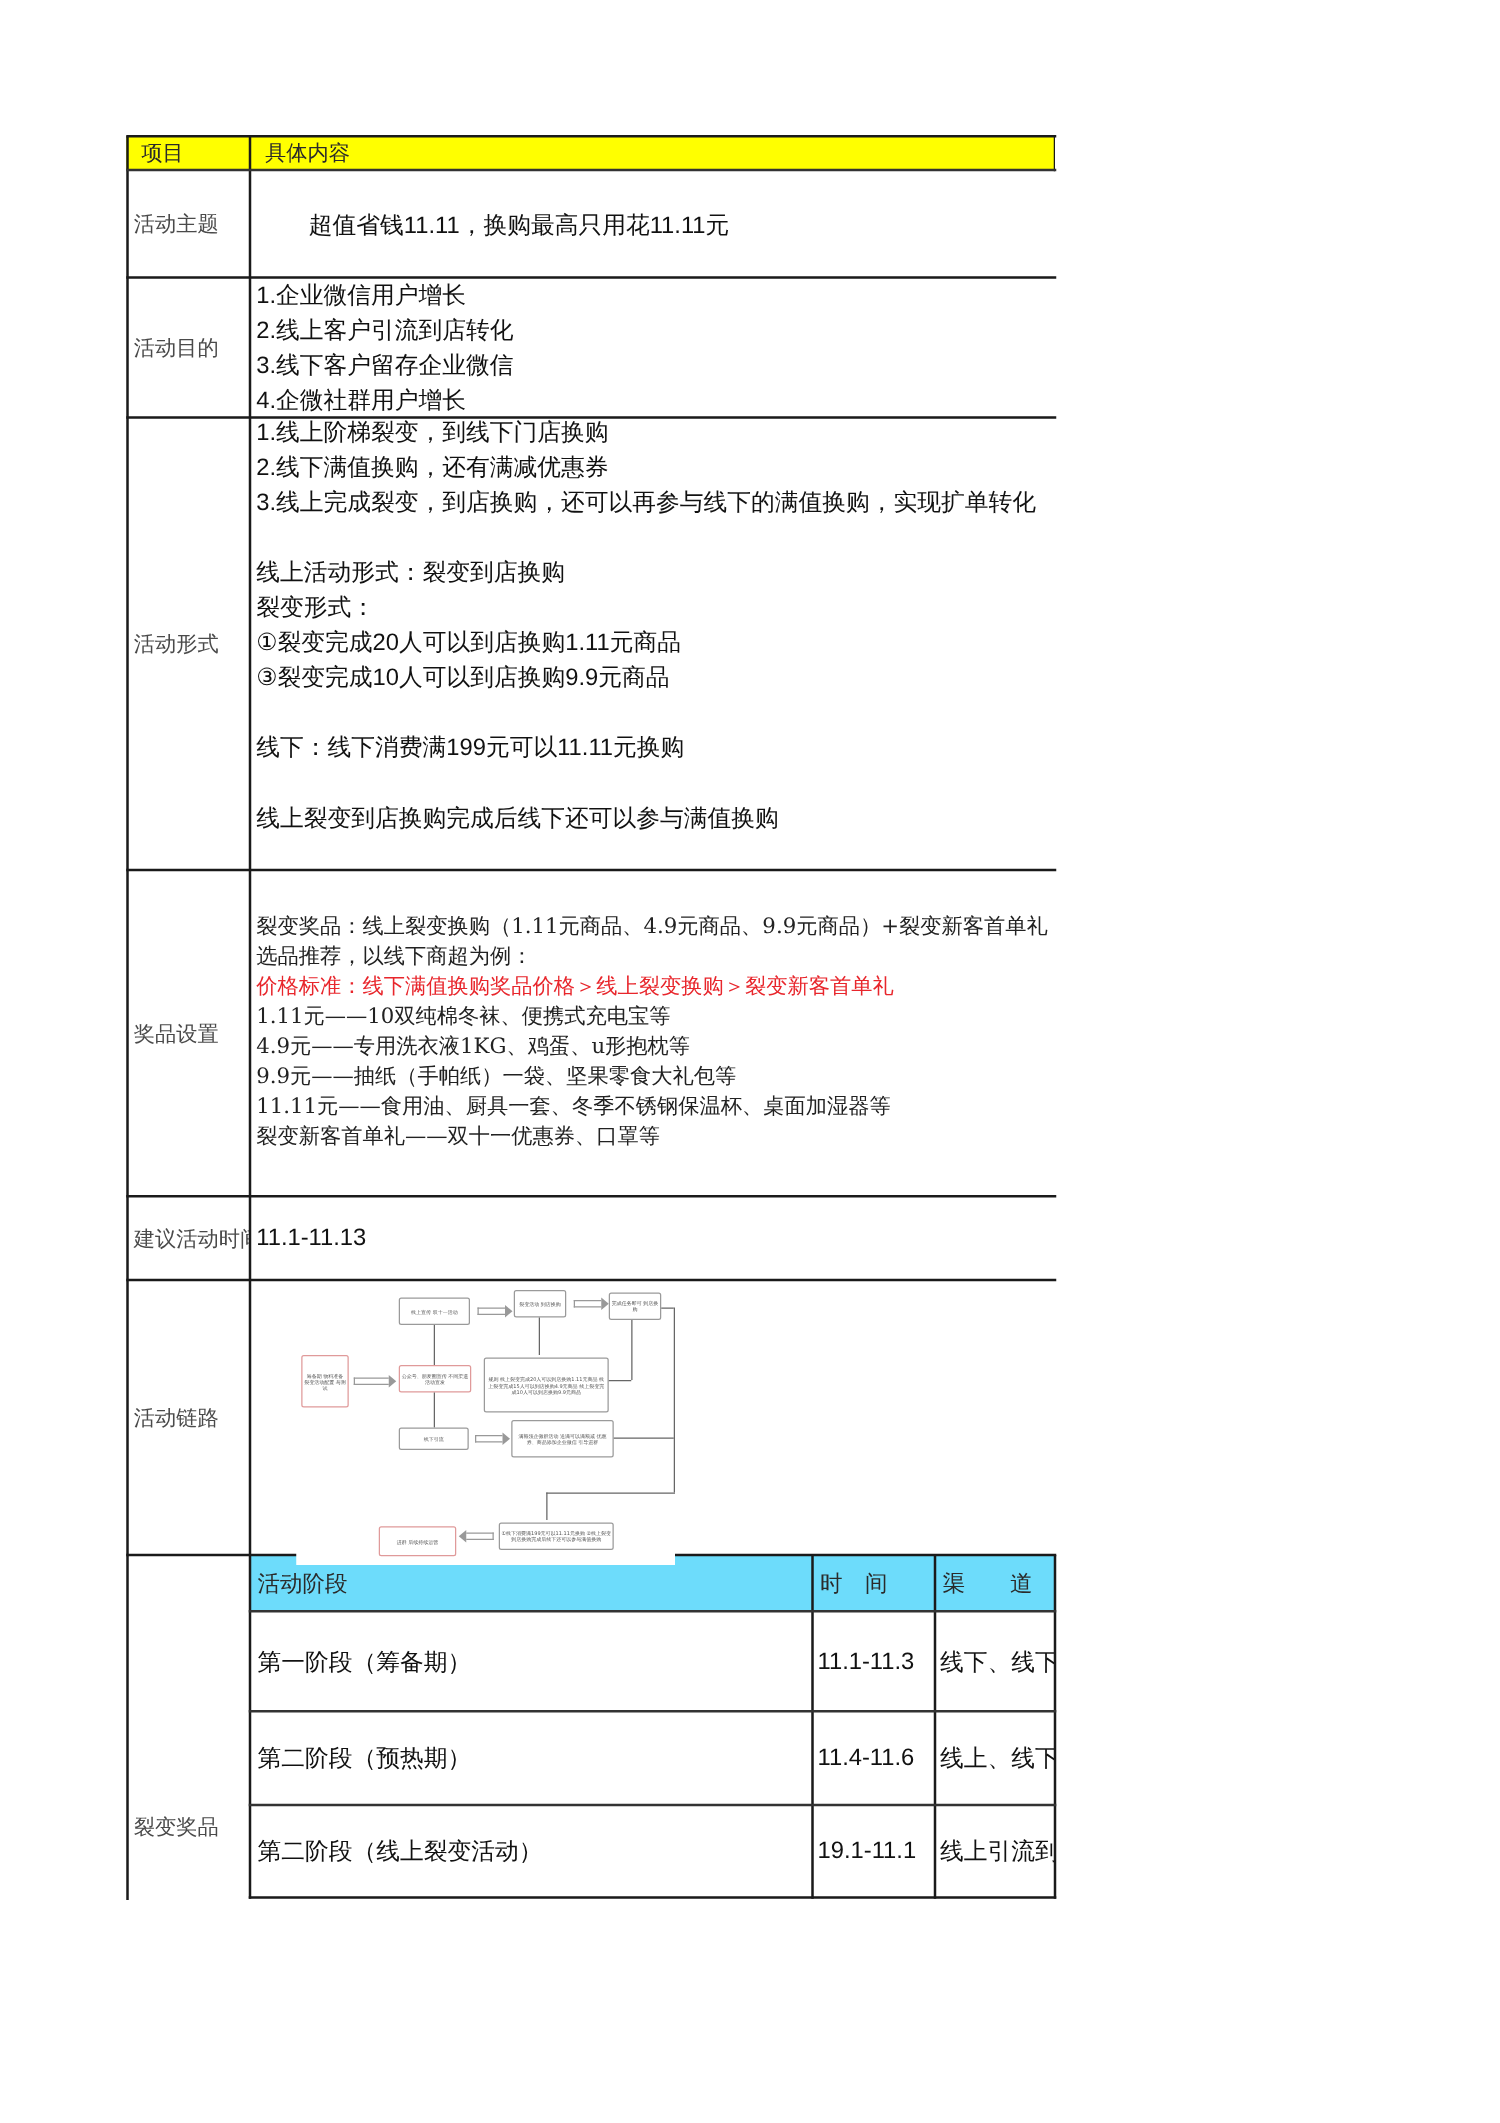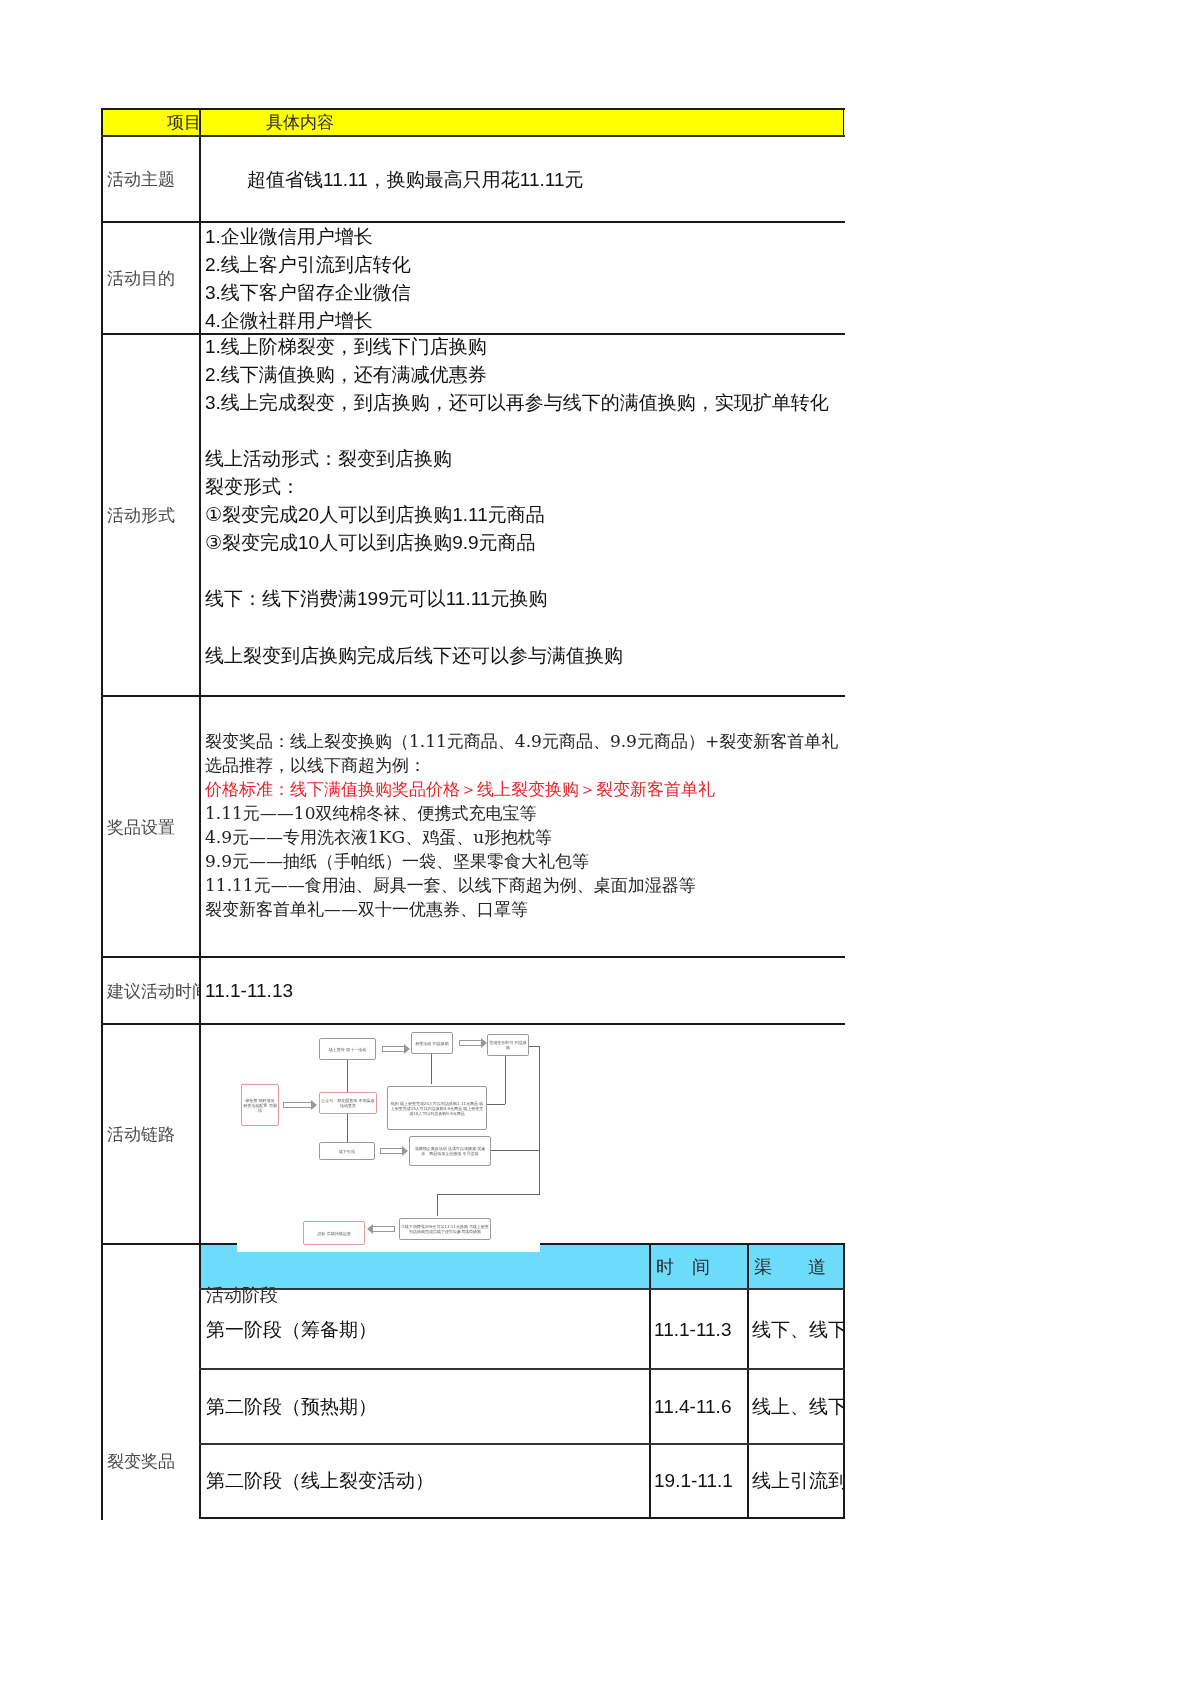--- a/index.html
+++ b/index.html
@@ -10,21 +10,21 @@
     .vline { position: absolute; width: 2px; background: #1a1a1a; }
     .hdr { background: #ffff00; }
     .label {
       font-family: "DejaVu Serif", "Liberation Serif", serif;
       color: #4a4a4a; font-size: 17px; white-space: nowrap; overflow: hidden;
       display: flex; align-items: center; padding-left: 6px;
     }
     .hdr-text {
       font-family: "DejaVu Serif", "Liberation Serif", serif;
       color: #2a2a2a; font-size: 17px; white-space: nowrap;
-      display: flex; align-items: center; padding-left: 22px; margin-left: 44px;
+      display: flex; align-items: center; padding-left: 12px;
     }
     .content {
       font-family: "Liberation Sans", "DejaVu Sans", sans-serif;
       color: #111; font-size: 19px; white-space: nowrap; overflow: hidden;
       padding-left: 5px;
     }
     .content .ln { height: 28px; line-height: 28px; }
     .serif {
       font-family: "DejaVu Serif", "Liberation Serif", serif;
       color: #222; font-size: 17px; white-space: nowrap; overflow: hidden;
@@ -105,35 +105,35 @@
   </div>
 
   <div class="abs label" style="left:101px; top:697px; width:78px; height:260px;">奖品设置</div>
   <div class="abs serif" style="left:200px; top:697px; width:644px; height:260px; padding-top:32px;">
     <div class="ln">裂变奖品：线上裂变换购（1.11元商品、4.9元商品、9.9元商品）+裂变新客首单礼</div>
     <div class="ln">选品推荐，以线下商超为例：</div>
     <div class="ln red">价格标准：线下满值换购奖品价格＞线上裂变换购＞裂变新客首单礼</div>
     <div class="ln">1.11元——10双纯棉冬袜、便携式充电宝等</div>
     <div class="ln">4.9元——专用洗衣液1KG、鸡蛋、u形抱枕等</div>
     <div class="ln">9.9元——抽纸（手帕纸）一袋、坚果零食大礼包等</div>
-    <div class="ln">11.11元——食用油、厨具一套、以线下商超为例、桌面加湿器等</div>
+    <div class="ln">11.11元——食用油、厨具一套、冬季不锈钢保温杯、桌面加湿器等</div>
     <div class="ln">裂变新客首单礼——双十一优惠券、口罩等</div>
   </div>
 
   <div class="abs label" style="left:101px; top:958px; width:98px; height:66px;">建议活动时间</div>
   <div class="abs content" style="left:200px; top:958px; width:644px; height:66px; display:flex; align-items:center;">
     <span>11.1-11.13</span>
   </div>
 
   <div class="abs label" style="left:101px; top:1025px; width:98px; height:218px;">活动链路</div>
 
   <div class="abs label" style="left:101px; top:1245px; width:98px; height:432px;">裂变奖品</div>
 
   <div class="abs sub-hdr" style="left:200px; top:1244px; width:644px; height:45px;"></div>
-  <div class="abs sub-hdr-text" style="left:200px; top:1272px; width:449px; height:45px;">活动阶段</div>
+  <div class="abs sub-hdr-text" style="left:200px; top:1244px; width:449px; height:45px;">活动阶段</div>
   <div class="abs sub-hdr-text" style="left:650px; top:1244px; width:97px; height:45px;">时　间</div>
   <div class="abs sub-hdr-text" style="left:748px; top:1244px; width:112px; height:45px;">渠　　道</div>
 
   <div class="abs cell-text" style="left:200px; top:1290px; width:449px; height:79px;">第一阶段（筹备期）</div>
   <div class="abs cell-text" style="left:650px; top:1290px; width:97px; height:79px; padding-left:4px;">11.1-11.3</div>
   <div class="abs cell-text" style="left:748px; top:1290px; width:96px; height:79px; padding-left:4px;">线下、线下</div>
 
   <div class="abs cell-text" style="left:200px; top:1370px; width:449px; height:74px;">第二阶段（预热期）</div>
   <div class="abs cell-text" style="left:650px; top:1370px; width:97px; height:74px; padding-left:4px;">11.4-11.6</div>
   <div class="abs cell-text" style="left:748px; top:1370px; width:96px; height:74px; padding-left:4px;">线上、线下</div>

